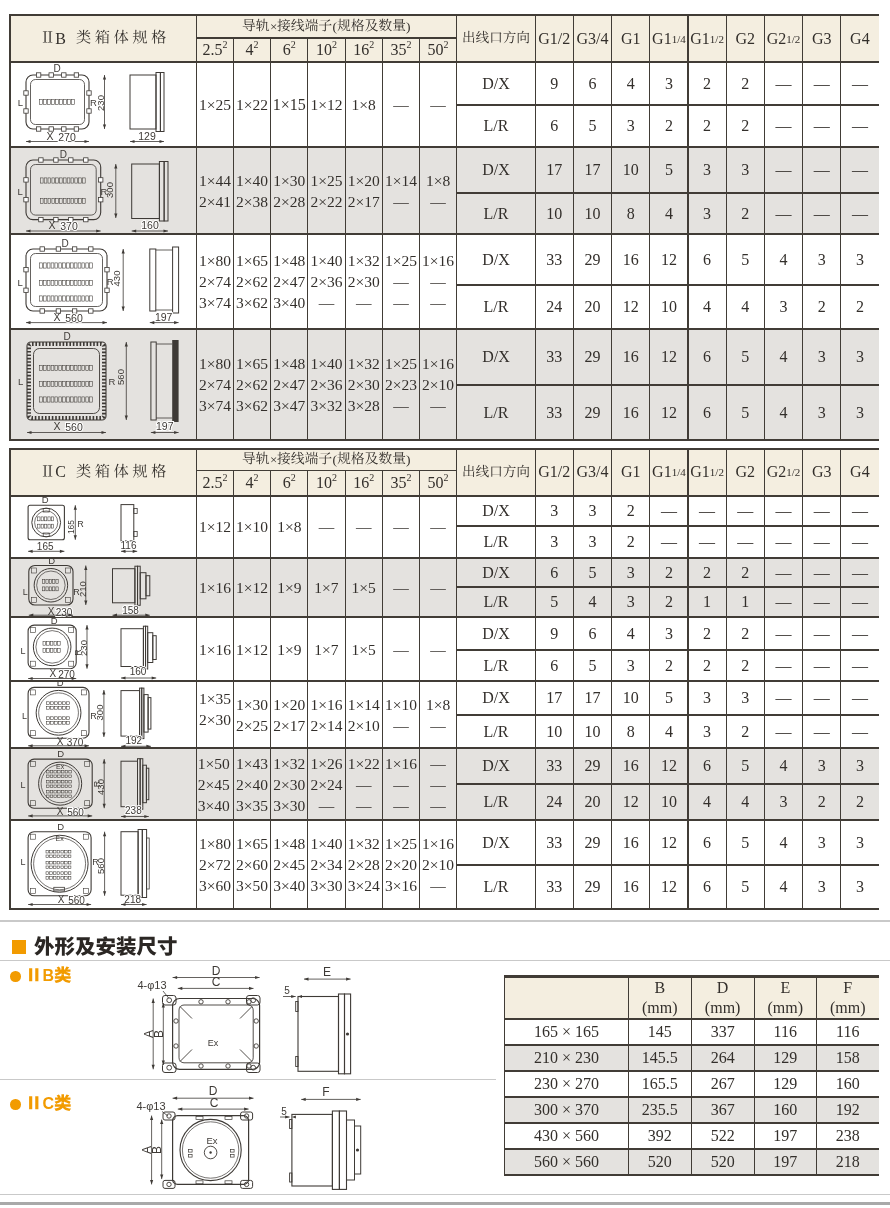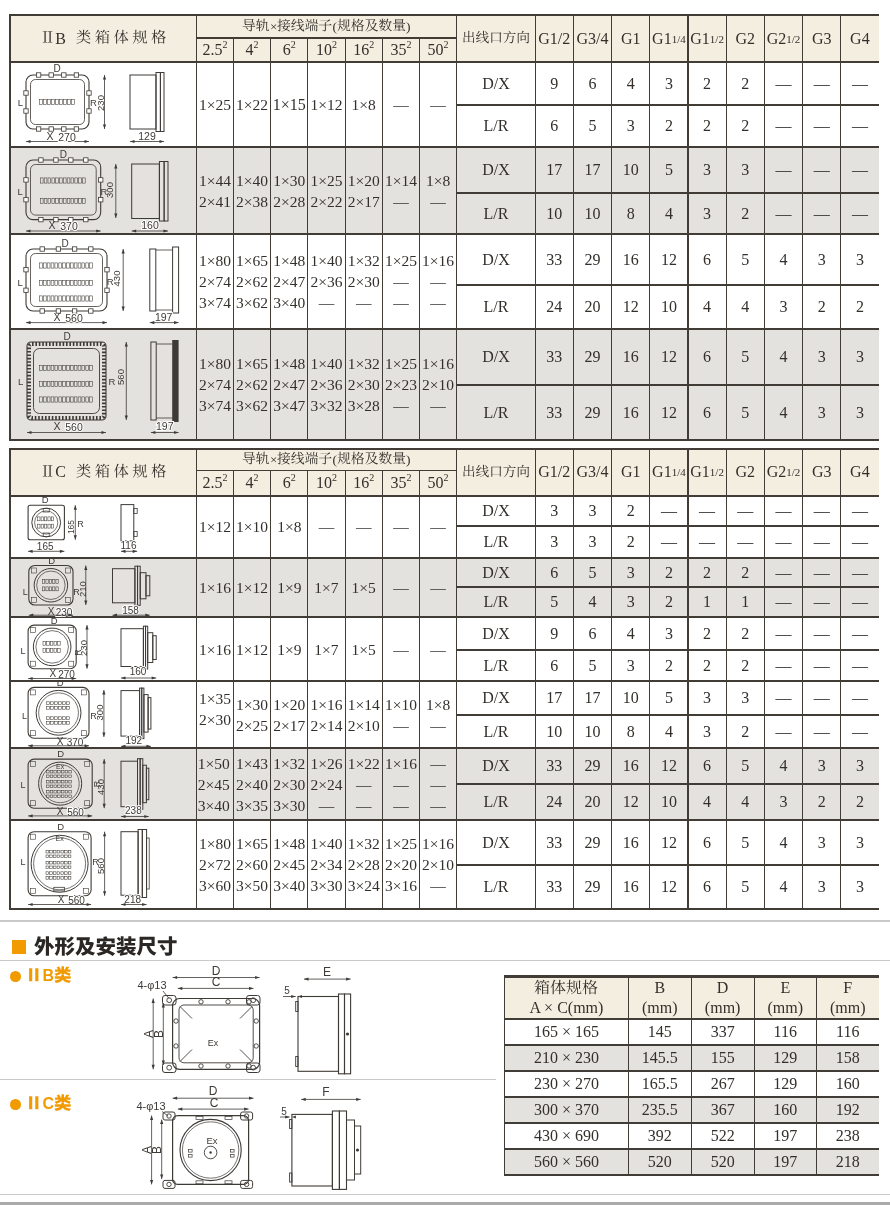--- a/index.html
+++ b/index.html
@@ -1431,28 +1431,20 @@
       </svg></div>
 
 <div style="position:absolute;left:10px;top:1099px;width:10.5px;height:10.5px;border-radius:50%;background:#f29b00;"></div>
 
 <div style="position:absolute;left:25px;top:1095px;"><svg width="17.5" height="18.6" viewBox="0 0 17.5 18.6" style="display:inline-block;vertical-align:-4.2px;overflow:visible" fill="#f29b00">
         <use href="#sans2161" transform="translate(0.0 14.3) scale(0.0175 -0.0175)"></use>
       </svg><span style="font:bold 16px 'Liberation Sans',sans-serif;color:#f29b00">C</span><svg width="17.5" height="18.6" viewBox="0 0 17.5 18.6" style="display:inline-block;vertical-align:-4.2px;overflow:visible" fill="#f29b00">
         <use href="#sans7c7b" transform="translate(0.0 14.3) scale(0.0175 -0.0175)"></use>
       </svg></div>
 
-<div style="position:absolute;left:504.5px;top:976.5px;width:123.8px;height:42.5px;display:flex;align-items:center;justify-content:center;text-align:center;font-size:16px;line-height:20px;color:#332f2b;">
-      <div><svg width="64.0" height="17.0" viewBox="0 0 64.0 17.0" style="display:inline-block;vertical-align:-3.8px;overflow:visible" fill="#332f2b">
-          <use href="#serif7bb1" transform="translate(0.0 13.1) scale(0.0160 -0.0160)"></use>
-          <use href="#serif4f53" transform="translate(16.0 13.1) scale(0.0160 -0.0160)"></use>
-          <use href="#serif89c4" transform="translate(32.0 13.1) scale(0.0160 -0.0160)"></use>
-          <use href="#serif683c" transform="translate(48.0 13.1) scale(0.0160 -0.0160)"></use>
-        </svg><br>A × C(mm)</div>
-    </div>
 <div style="position:absolute;left:628.3px;top:976.5px;width:62.9px;height:42.5px;display:flex;align-items:center;justify-content:center;text-align:center;font-size:16px;line-height:20px;color:#332f2b;">
       <div>B<br>(mm)</div>
     </div>
 <div style="position:absolute;left:691.2px;top:976.5px;width:62.9px;height:42.5px;display:flex;align-items:center;justify-content:center;text-align:center;font-size:16px;line-height:20px;color:#332f2b;">
       <div>D<br>(mm)</div>
     </div>
 <div style="position:absolute;left:754.1px;top:976.5px;width:62.4px;height:42.5px;display:flex;align-items:center;justify-content:center;text-align:center;font-size:16px;line-height:20px;color:#332f2b;">
       <div>E<br>(mm)</div>
     </div>
 <div style="position:absolute;left:816.5px;top:976.5px;width:62.5px;height:42.5px;display:flex;align-items:center;justify-content:center;text-align:center;font-size:16px;line-height:20px;color:#332f2b;">
@@ -1460,37 +1452,37 @@
     </div>
 
 <div style="position:absolute;left:504.5px;top:1019px;width:123.8px;height:26.2px;display:flex;align-items:center;justify-content:center;text-align:center;font-size:16px;color:#332f2b;">165 × 165</div>
 <div style="position:absolute;left:628.3px;top:1019px;width:62.9px;height:26.2px;display:flex;align-items:center;justify-content:center;text-align:center;font-size:16px;color:#332f2b;">145</div>
 <div style="position:absolute;left:691.2px;top:1019px;width:62.9px;height:26.2px;display:flex;align-items:center;justify-content:center;text-align:center;font-size:16px;color:#332f2b;">337</div>
 <div style="position:absolute;left:754.1px;top:1019px;width:62.4px;height:26.2px;display:flex;align-items:center;justify-content:center;text-align:center;font-size:16px;color:#332f2b;">116</div>
 <div style="position:absolute;left:816.5px;top:1019px;width:62.5px;height:26.2px;display:flex;align-items:center;justify-content:center;text-align:center;font-size:16px;color:#332f2b;">116</div>
 
 <div style="position:absolute;left:504.5px;top:1045.2px;width:123.8px;height:26px;display:flex;align-items:center;justify-content:center;text-align:center;font-size:16px;color:#332f2b;">210 × 230</div>
 <div style="position:absolute;left:628.3px;top:1045.2px;width:62.9px;height:26px;display:flex;align-items:center;justify-content:center;text-align:center;font-size:16px;color:#332f2b;">145.5</div>
-<div style="position:absolute;left:691.2px;top:1045.2px;width:62.9px;height:26px;display:flex;align-items:center;justify-content:center;text-align:center;font-size:16px;color:#332f2b;">155</div>
+<div style="position:absolute;left:691.2px;top:1045.2px;width:62.9px;height:26px;display:flex;align-items:center;justify-content:center;text-align:center;font-size:16px;color:#332f2b;">264</div>
 <div style="position:absolute;left:754.1px;top:1045.2px;width:62.4px;height:26px;display:flex;align-items:center;justify-content:center;text-align:center;font-size:16px;color:#332f2b;">129</div>
 <div style="position:absolute;left:816.5px;top:1045.2px;width:62.5px;height:26px;display:flex;align-items:center;justify-content:center;text-align:center;font-size:16px;color:#332f2b;">158</div>
 
 <div style="position:absolute;left:504.5px;top:1071.2px;width:123.8px;height:26px;display:flex;align-items:center;justify-content:center;text-align:center;font-size:16px;color:#332f2b;">230 × 270</div>
 <div style="position:absolute;left:628.3px;top:1071.2px;width:62.9px;height:26px;display:flex;align-items:center;justify-content:center;text-align:center;font-size:16px;color:#332f2b;">165.5</div>
 <div style="position:absolute;left:691.2px;top:1071.2px;width:62.9px;height:26px;display:flex;align-items:center;justify-content:center;text-align:center;font-size:16px;color:#332f2b;">267</div>
 <div style="position:absolute;left:754.1px;top:1071.2px;width:62.4px;height:26px;display:flex;align-items:center;justify-content:center;text-align:center;font-size:16px;color:#332f2b;">129</div>
 <div style="position:absolute;left:816.5px;top:1071.2px;width:62.5px;height:26px;display:flex;align-items:center;justify-content:center;text-align:center;font-size:16px;color:#332f2b;">160</div>
 
 <div style="position:absolute;left:504.5px;top:1097.2px;width:123.8px;height:26px;display:flex;align-items:center;justify-content:center;text-align:center;font-size:16px;color:#332f2b;">300 × 370</div>
 <div style="position:absolute;left:628.3px;top:1097.2px;width:62.9px;height:26px;display:flex;align-items:center;justify-content:center;text-align:center;font-size:16px;color:#332f2b;">235.5</div>
 <div style="position:absolute;left:691.2px;top:1097.2px;width:62.9px;height:26px;display:flex;align-items:center;justify-content:center;text-align:center;font-size:16px;color:#332f2b;">367</div>
 <div style="position:absolute;left:754.1px;top:1097.2px;width:62.4px;height:26px;display:flex;align-items:center;justify-content:center;text-align:center;font-size:16px;color:#332f2b;">160</div>
 <div style="position:absolute;left:816.5px;top:1097.2px;width:62.5px;height:26px;display:flex;align-items:center;justify-content:center;text-align:center;font-size:16px;color:#332f2b;">192</div>
 
-<div style="position:absolute;left:504.5px;top:1123.2px;width:123.8px;height:26px;display:flex;align-items:center;justify-content:center;text-align:center;font-size:16px;color:#332f2b;">430 × 690</div>
+<div style="position:absolute;left:504.5px;top:1123.2px;width:123.8px;height:26px;display:flex;align-items:center;justify-content:center;text-align:center;font-size:16px;color:#332f2b;">430 × 560</div>
 <div style="position:absolute;left:628.3px;top:1123.2px;width:62.9px;height:26px;display:flex;align-items:center;justify-content:center;text-align:center;font-size:16px;color:#332f2b;">392</div>
 <div style="position:absolute;left:691.2px;top:1123.2px;width:62.9px;height:26px;display:flex;align-items:center;justify-content:center;text-align:center;font-size:16px;color:#332f2b;">522</div>
 <div style="position:absolute;left:754.1px;top:1123.2px;width:62.4px;height:26px;display:flex;align-items:center;justify-content:center;text-align:center;font-size:16px;color:#332f2b;">197</div>
 <div style="position:absolute;left:816.5px;top:1123.2px;width:62.5px;height:26px;display:flex;align-items:center;justify-content:center;text-align:center;font-size:16px;color:#332f2b;">238</div>
 
 <div style="position:absolute;left:504.5px;top:1149.2px;width:123.8px;height:25.8px;display:flex;align-items:center;justify-content:center;text-align:center;font-size:16px;color:#332f2b;">560 × 560</div>
 <div style="position:absolute;left:628.3px;top:1149.2px;width:62.9px;height:25.8px;display:flex;align-items:center;justify-content:center;text-align:center;font-size:16px;color:#332f2b;">520</div>
 <div style="position:absolute;left:691.2px;top:1149.2px;width:62.9px;height:25.8px;display:flex;align-items:center;justify-content:center;text-align:center;font-size:16px;color:#332f2b;">520</div>
 <div style="position:absolute;left:754.1px;top:1149.2px;width:62.4px;height:25.8px;display:flex;align-items:center;justify-content:center;text-align:center;font-size:16px;color:#332f2b;">197</div>
 <div style="position:absolute;left:816.5px;top:1149.2px;width:62.5px;height:25.8px;display:flex;align-items:center;justify-content:center;text-align:center;font-size:16px;color:#332f2b;">218</div>

